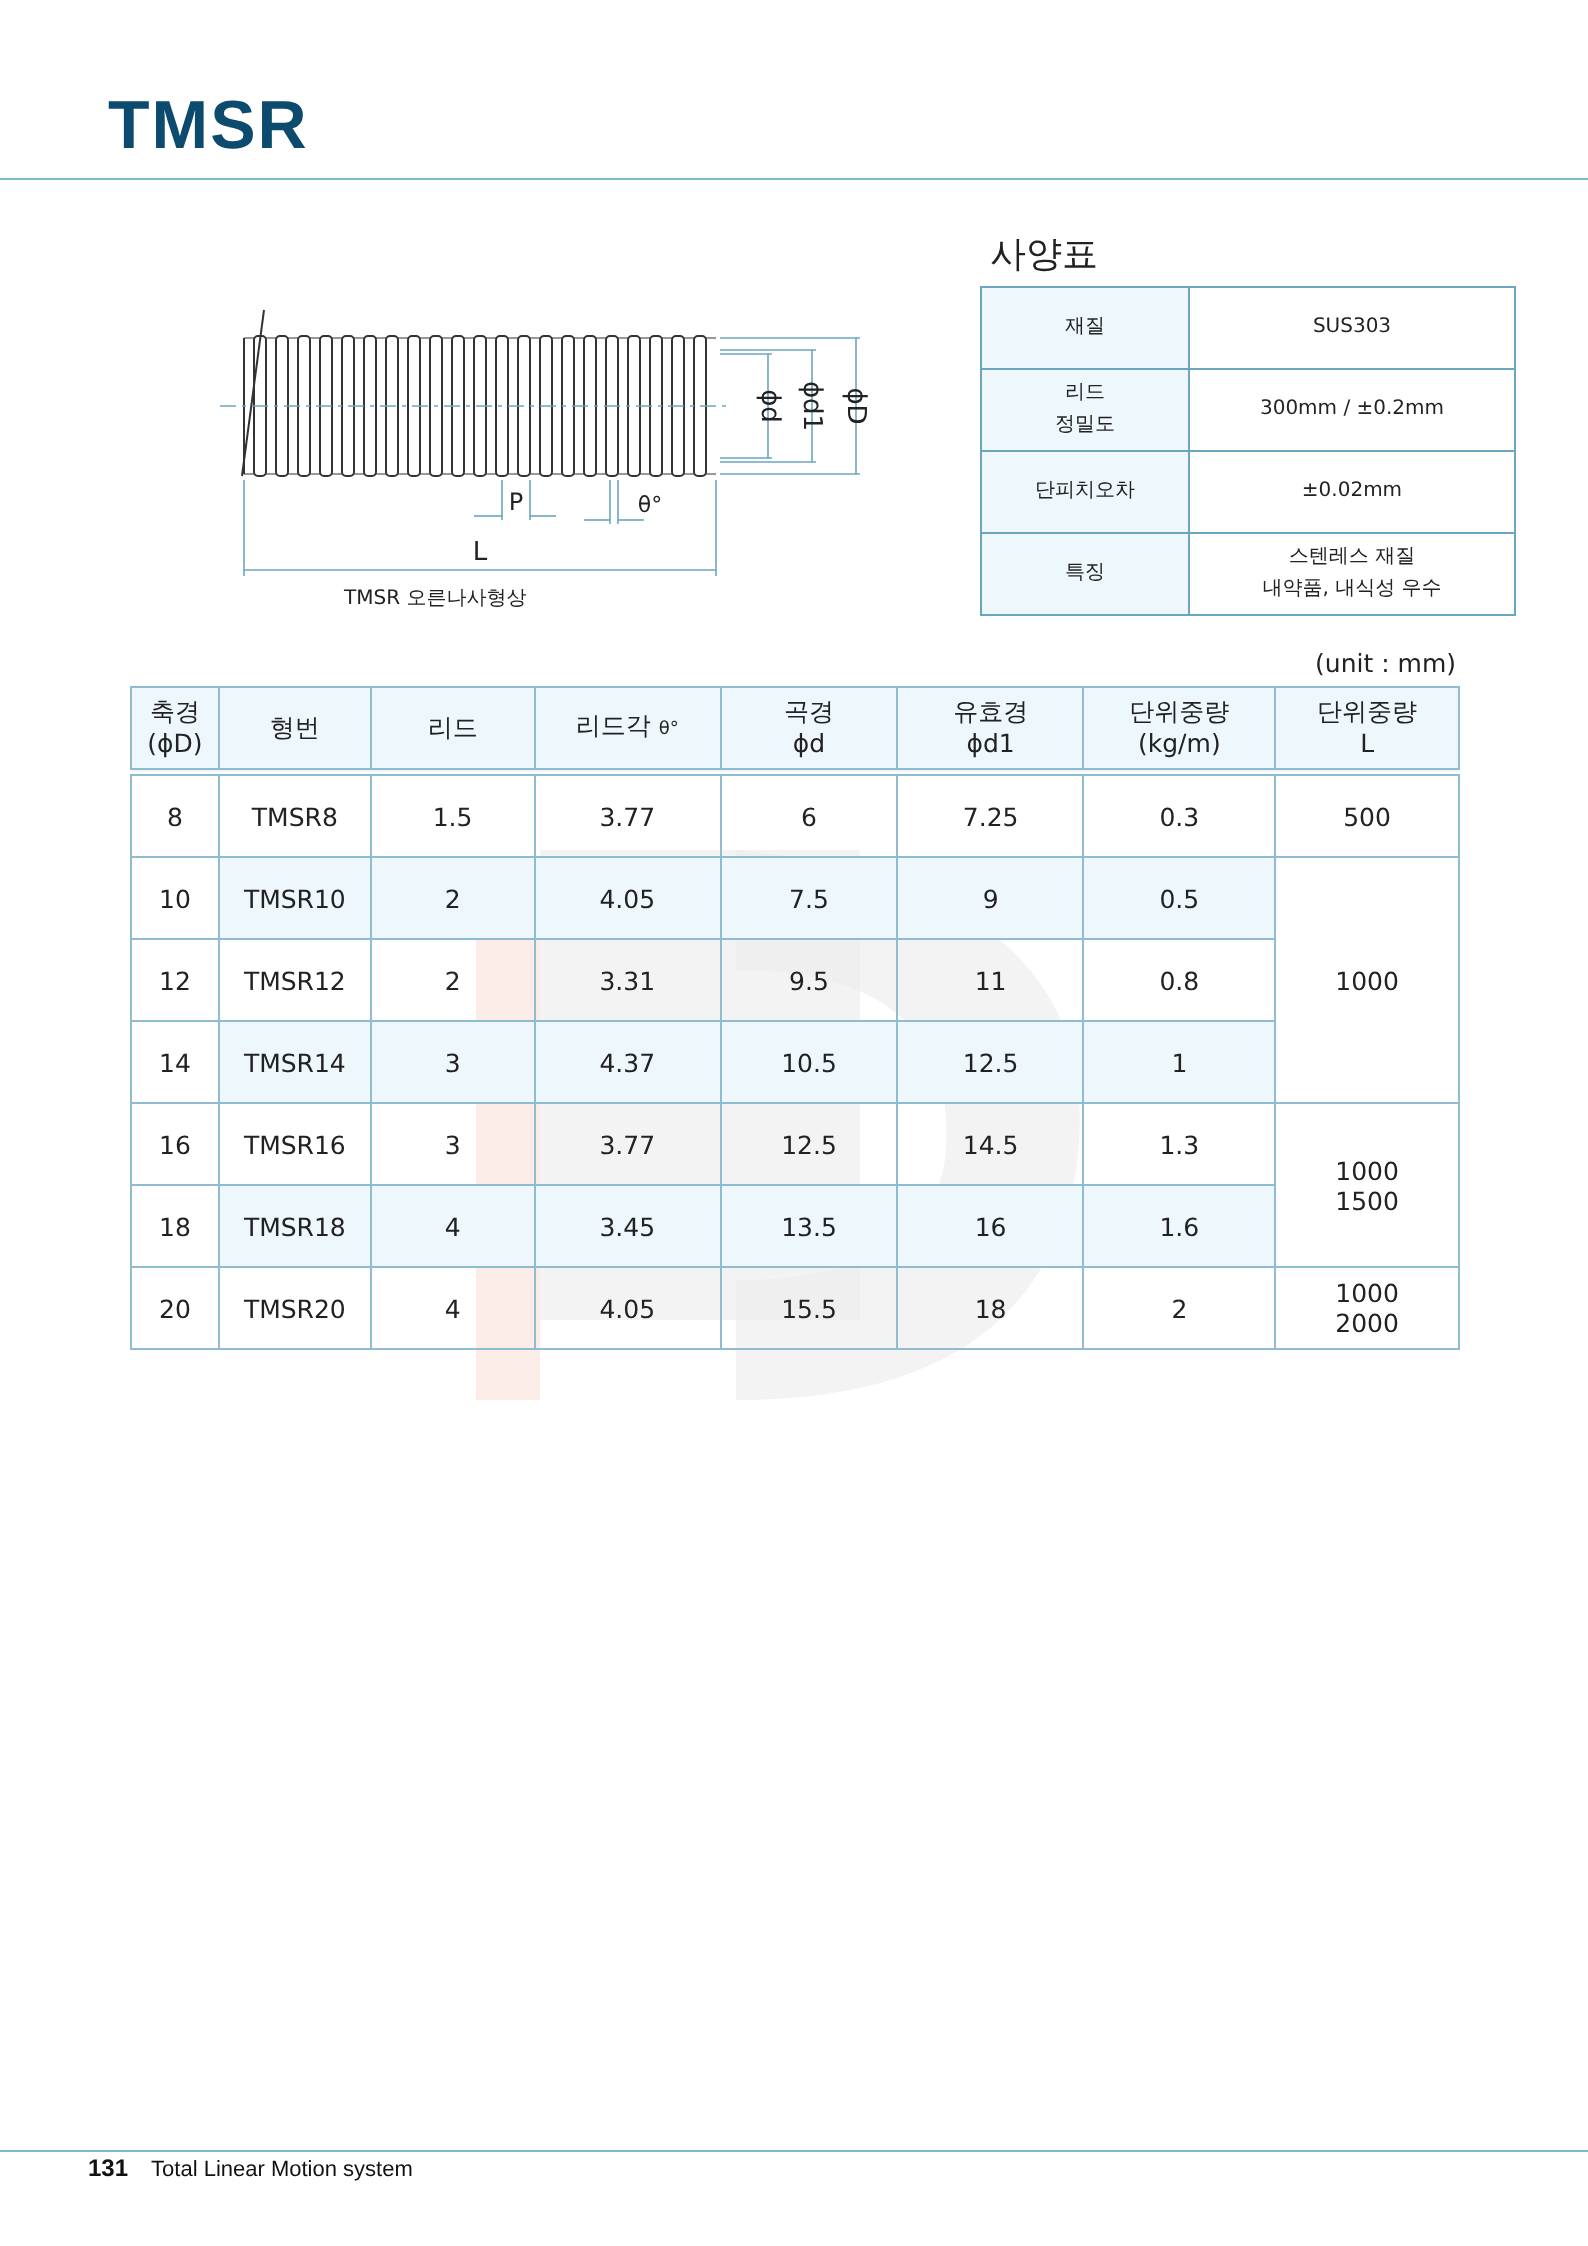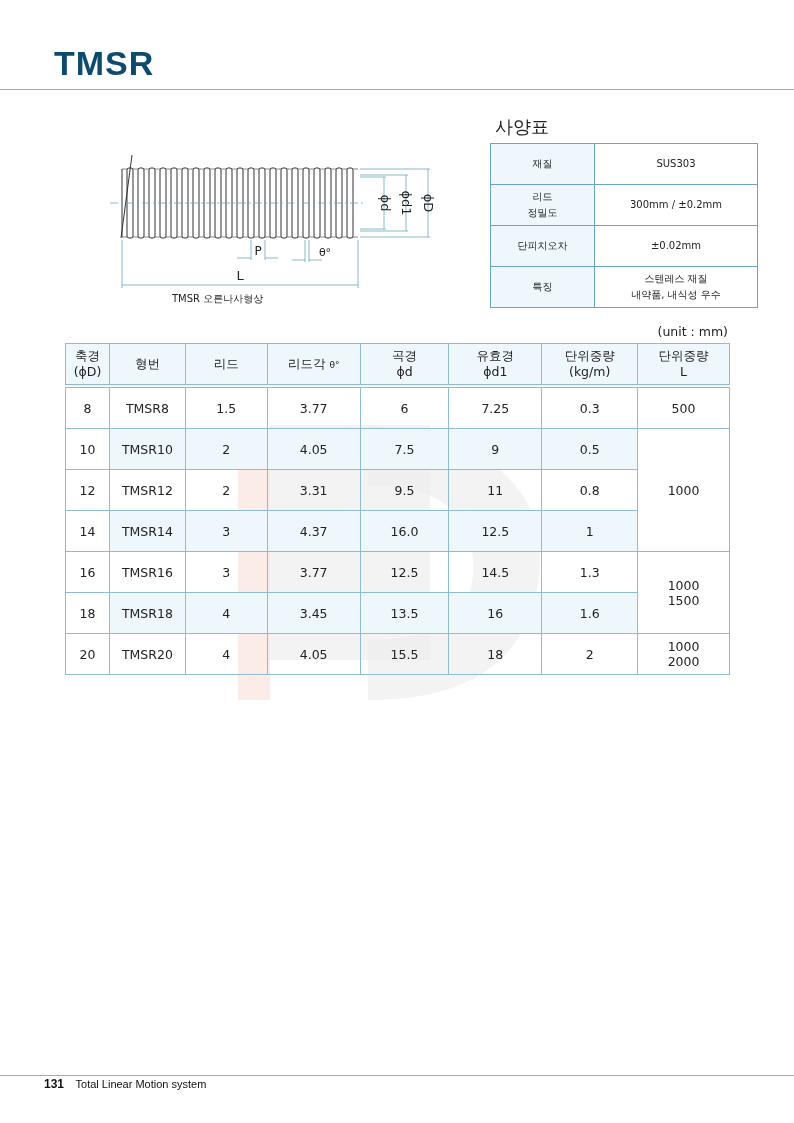--- a/index.html
+++ b/index.html
@@ -183,21 +183,21 @@
       <td>3.31</td>
       <td>9.5</td>
       <td>11</td>
       <td>0.8</td>
     </tr>
     <tr class="alt">
       <td>14</td>
       <td class="s">TMSR14</td>
       <td class="s">3</td>
       <td class="s">4.37</td>
-      <td class="s">16.0</td>
+      <td class="s">10.5</td>
       <td class="s">12.5</td>
       <td class="s">1</td>
     </tr>
     <tr>
       <td>16</td>
       <td>TMSR16</td>
       <td>3</td>
       <td>3.77</td>
       <td>12.5</td>
       <td>14.5</td>

